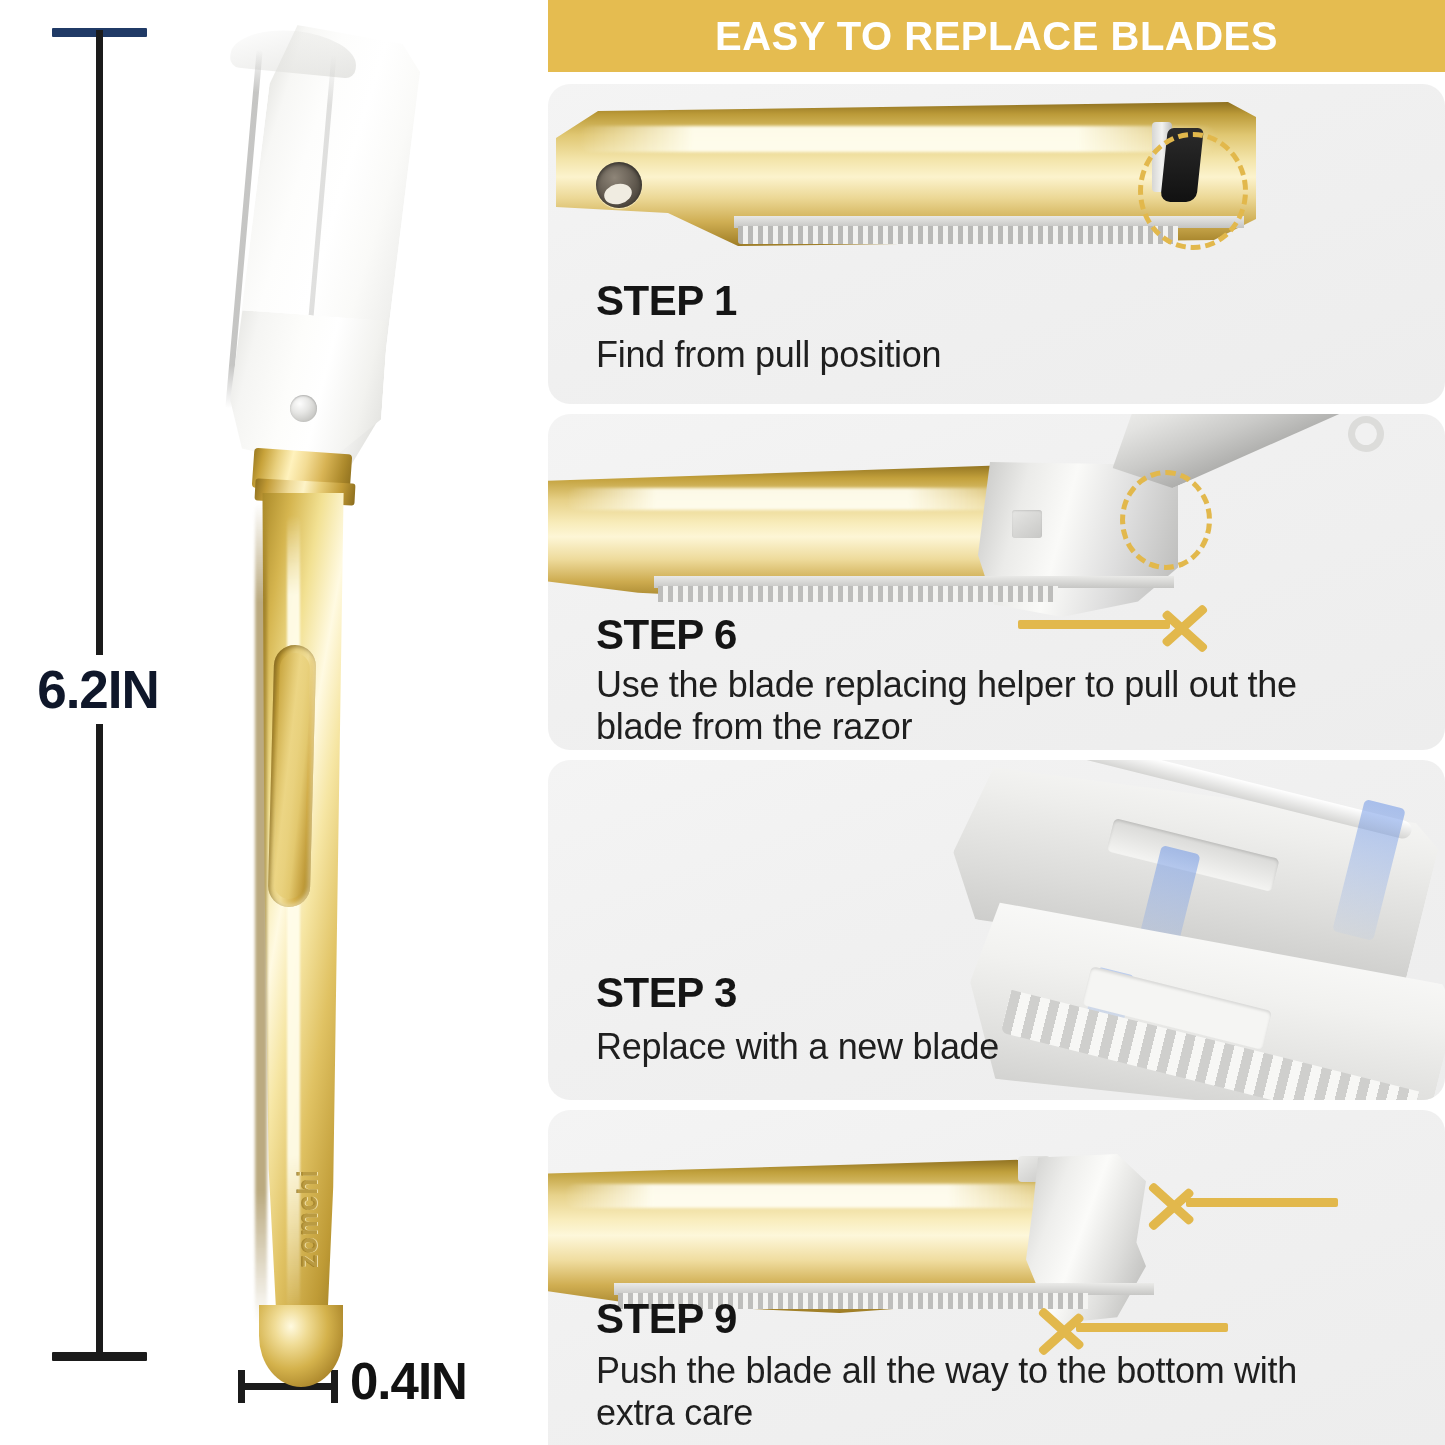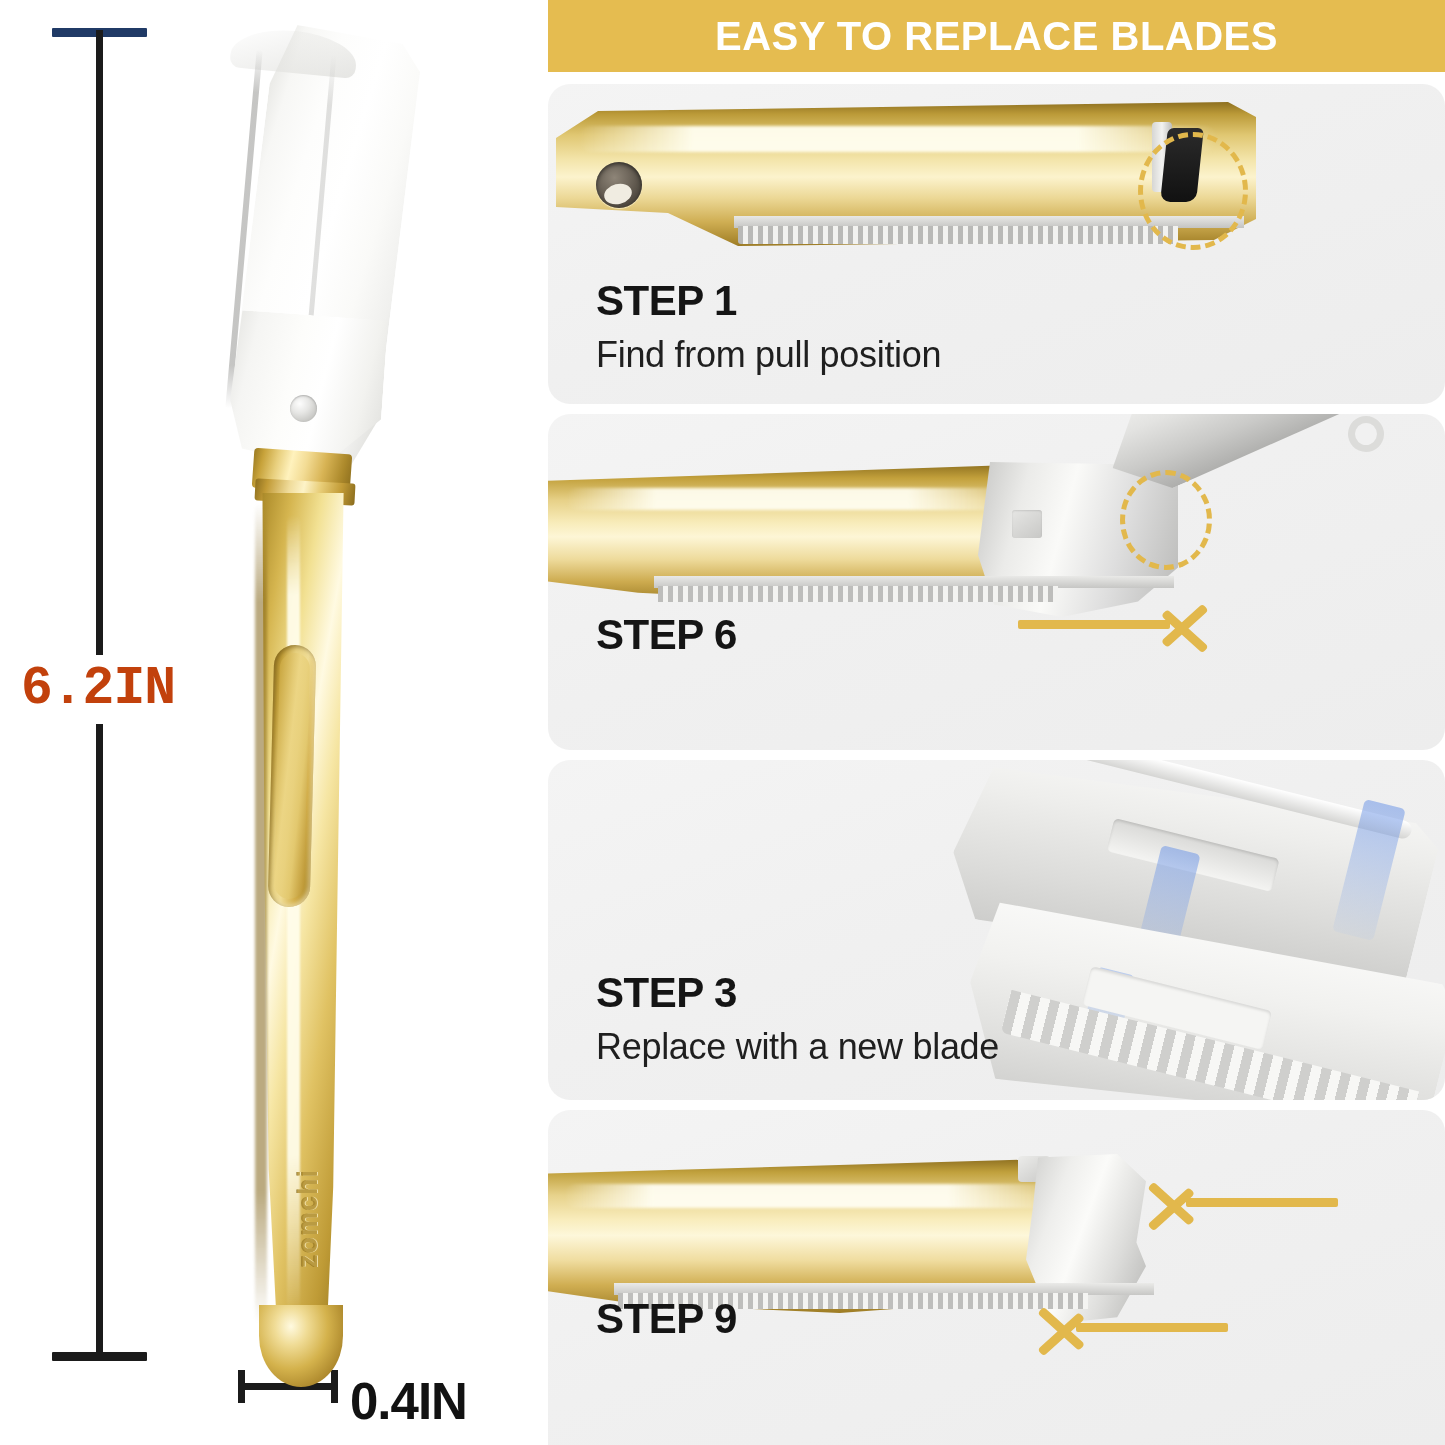--- a/index.html
+++ b/index.html
@@ -49,25 +49,24 @@
     border-radius: 1px;
   }
   .dim-v-label {
     position: absolute;
     left: 10px; top: 655px;
     width: 176px;
     text-align: center;
     font-size: 53px;
     font-weight: bold;
     letter-spacing: -1px;
-    color: #c2410c;
+    color: #0f172a;
     background: #ffffff;
     padding: 8px 0;
     line-height: 1;
-    font-family: Liberation Mono, monospace;
   }
 
   
   .dim-h-wrap {
     position: absolute;
     left: 238px; top: 1368px;
     width: 100px; height: 36px;
   }
   .dim-h-line {
     position: absolute;
@@ -88,21 +87,20 @@
     background: #1b1b1b;
   }
   .dim-h-label {
     position: absolute;
     left: 350px; top: 1356px;
     font-size: 51px;
     font-weight: bold;
     letter-spacing: -1px;
     color: #121212;
     line-height: 1;
-    margin-top: 20px;
   }
 
   
   #razor {
     position: absolute;
     left: 195px; top: 15px;
     width: 230px; height: 1360px;
   }
 
   
@@ -723,20 +721,21 @@
       <div class="art s2-blade-edge"></div>
       <div class="art s2-serr"></div>
       <div class="art dashed-circle s2-circle"></div>
 
       <div class="arrow-right">
         <div class="shaft"></div>
         <div class="head"></div>
       </div>
 
       <div class="card-title">STEP 6</div>
+      <div class="card-desc">Use the blade replacing helper to pull out the blade from the razor</div>
     </div>
 
     <div class="card" id="card-3">
       <div class="art s3-upper"></div>
       <div class="art s3-upper-spine"></div>
       <div class="art s3-upper-slot"></div>
       <div class="art s3-glow-1"></div>
       <div class="art s3-glow-2"></div>
       <div class="art s3-lower"></div>
       <div class="art s3-glow-3"></div>
@@ -758,16 +757,17 @@
       <div class="arrow-left arrow-left-1">
         <div class="shaft"></div>
         <div class="head"></div>
       </div>
       <div class="arrow-left arrow-left-2">
         <div class="shaft"></div>
         <div class="head"></div>
       </div>
 
       <div class="card-title">STEP 9</div>
+      <div class="card-desc">Push the blade all the way to the bottom with extra care</div>
     </div>
 
   </div>
 </div>
 
 </body></html>

